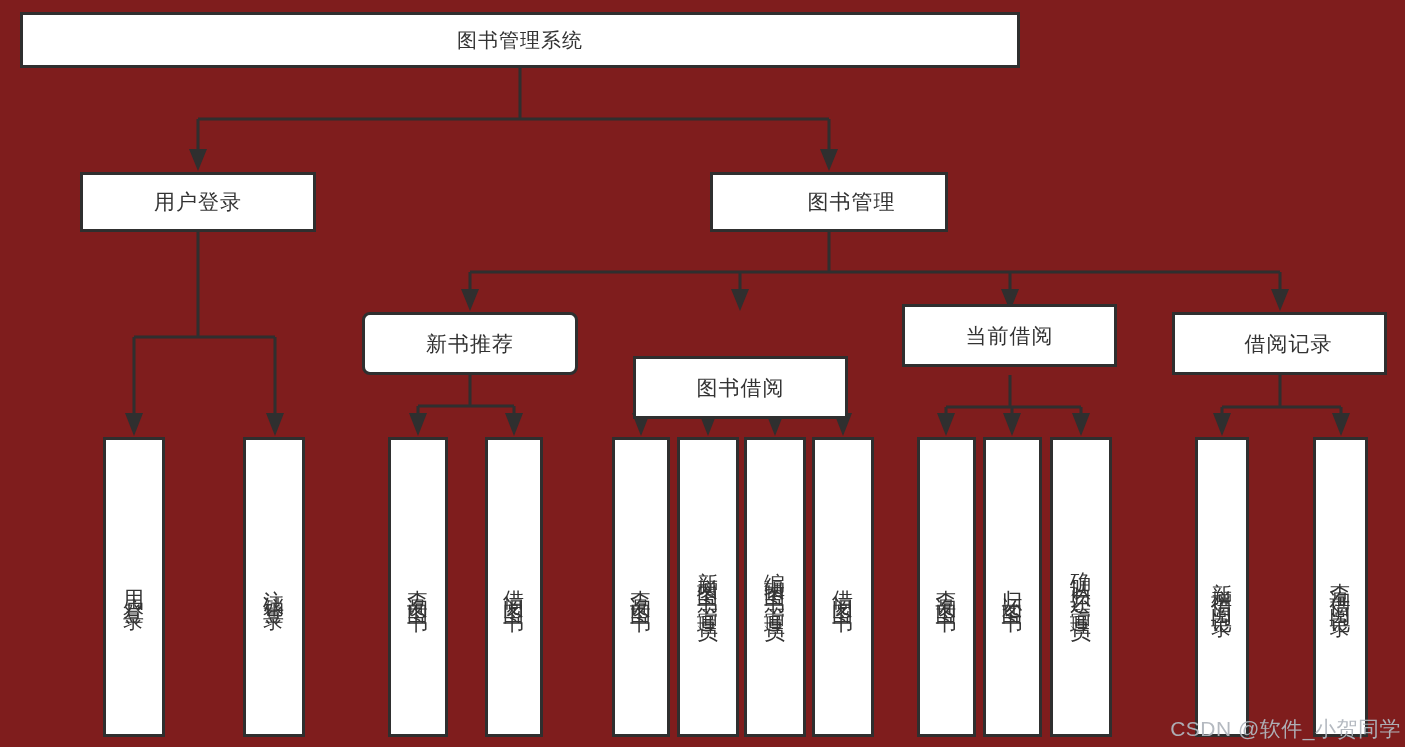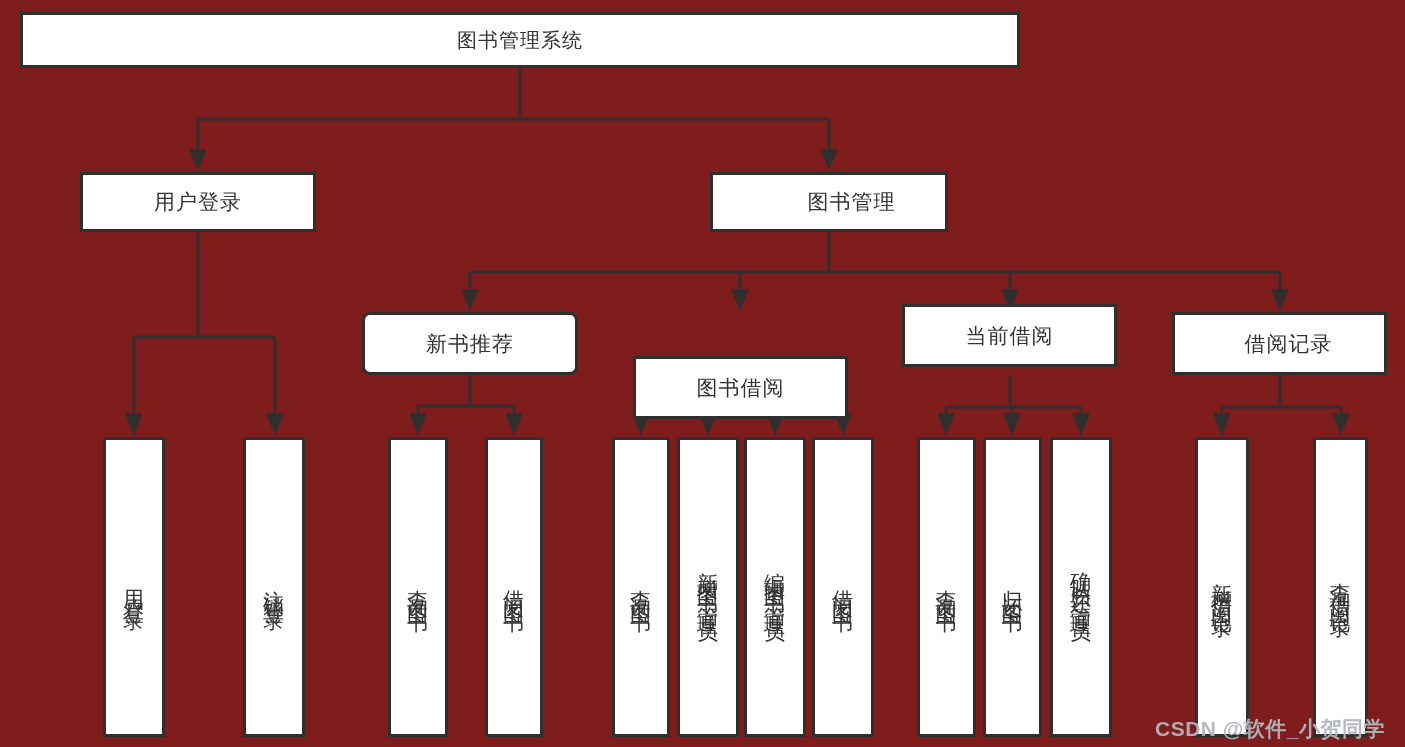--- a/index.html
+++ b/index.html
@@ -35,28 +35,27 @@
   #connectors {
     position: absolute;
     left: 0; top: 0;
     width: 1405px; height: 747px;
     pointer-events: none;
   }
   #connectors path { stroke: #2f2f2f; stroke-width: 3; fill: none; }
   #connectors polygon { fill: #2f2f2f; stroke: none; }
   .watermark {
     position: absolute;
-    right: 20px;
+    right: 4px;
     bottom: 4px;
     font-size: 21px;
     color: rgba(176, 181, 189, 0.95);
     letter-spacing: 0.5px;
     z-index: 5;
     white-space: nowrap;
-    font-weight: bold;
   }
 </style>
 </head>
 <body>
 
 <div id="canvas">
 
   <svg id="connectors" viewBox="0 0 1405 747">
     <g>
       <path d="M520 68 V119 M198 119 H829 M198 119 V150 M829 119 V150"></path>

